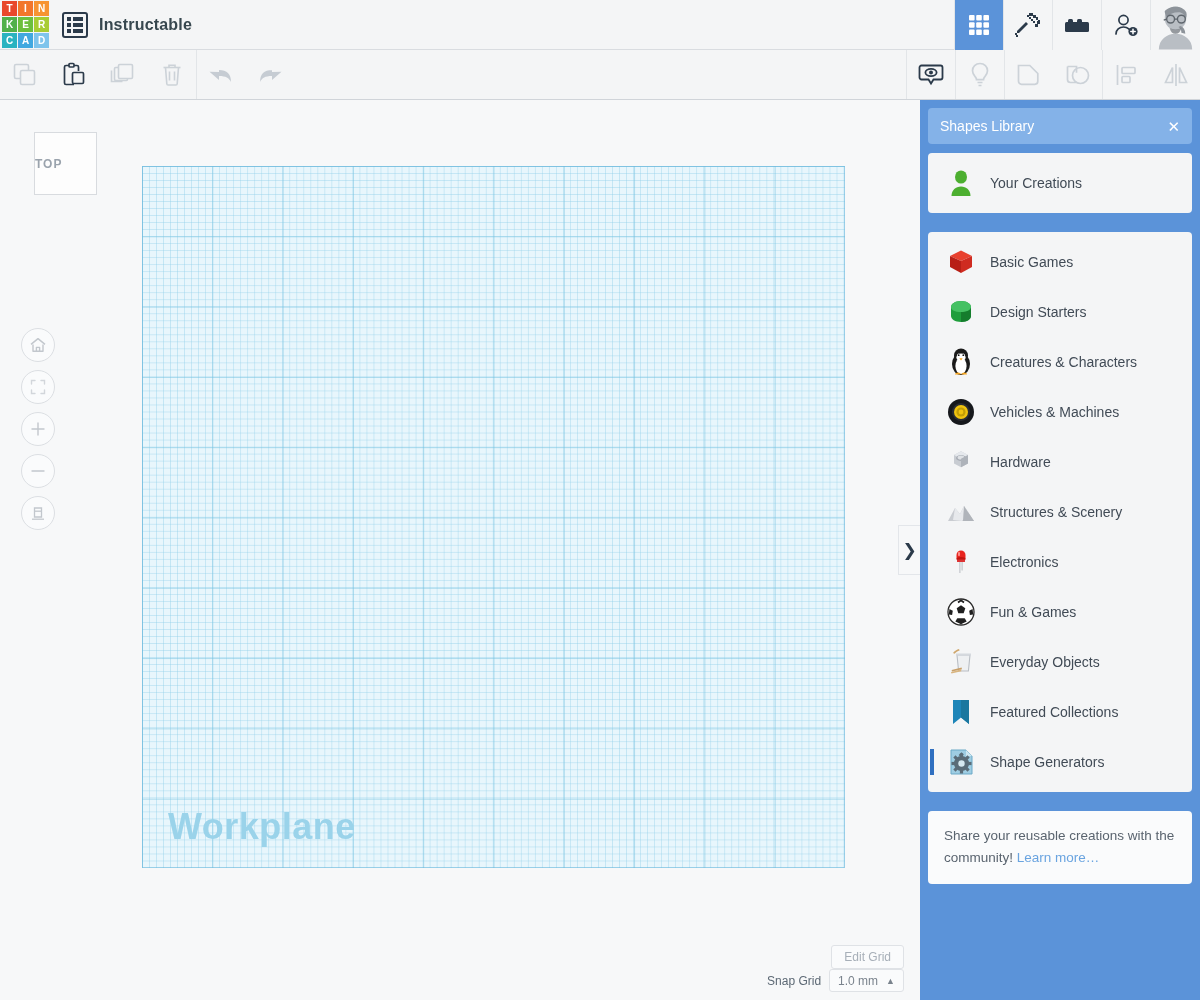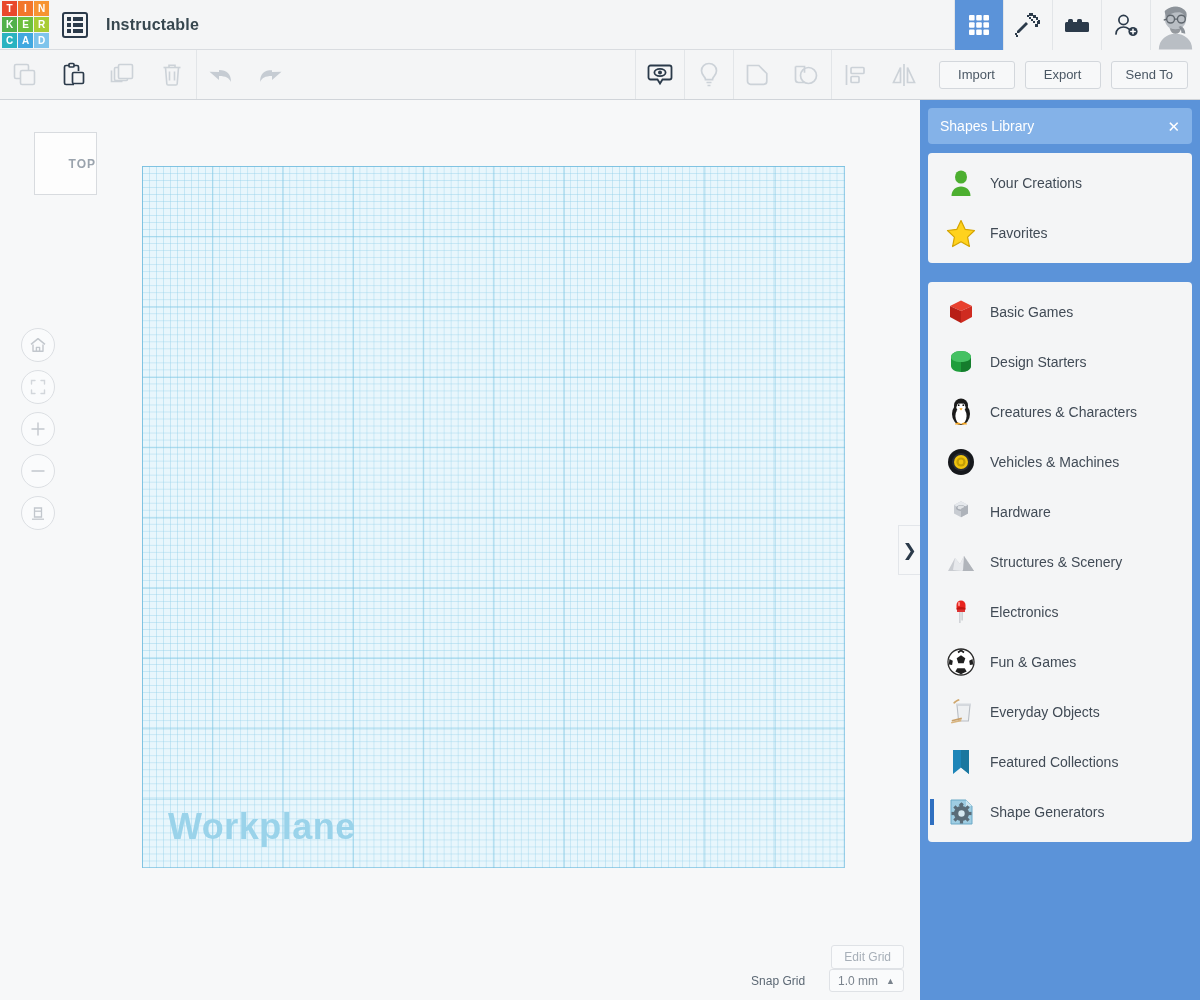--- a/index.html
+++ b/index.html
@@ -28,21 +28,21 @@
   }
   .menu-icon {
     width: 26px; height: 26px; margin-left: 16px; border: 2px solid #2b3a4a;
     border-radius: 3px; display: flex; flex-direction: column;
     justify-content: center; gap: 2px; padding: 3px 3px;
   }
   .menu-icon i { display: flex; align-items: center; gap: 2px; height: 4px; }
   .menu-icon i::before { content: ""; width: 4px; height: 4px; background: #2b3a4a; }
   .menu-icon i::after { content: ""; flex: 1; height: 4px; background: #2b3a4a; }
   .doc-title {
-    margin-left: 18px; font-size: 16px; font-weight: bold; color: #37474f;
+    margin-left: 11px; font-size: 16px; font-weight: bold; color: #37474f;
     letter-spacing: .2px;
   }
   .top-right { margin-left: auto; display: flex; height: 50px; align-items: stretch; }
   .tr-btn {
     width: 49px; display: flex; align-items: center; justify-content: center;
     border-left: 1px solid #e2e5e8; background: #f4f5f6;
   }
   .tr-btn.active { background: #5b93d9; }
   .avatar-btn { width: 50px; padding: 0; border-left: 1px solid #e2e5e8; overflow: hidden; }
 
@@ -64,21 +64,21 @@
   .btn-group { display: flex; align-items: center; margin-right: 12px; }
 
   
   .canvas {
     position: absolute; left: 0; top: 100px; width: 920px; height: 900px;
     background: #f7f8f9;
   }
   .viewcube {
     position: absolute; left: 34px; top: 32px; width: 63px; height: 63px;
     background: #fdfdfd; border: 1px solid #d8dbdf;
-    display: flex; align-items: center; justify-content: flex-end;
+    display: flex; align-items: center; justify-content: flex-start;
     font-size: 12px; font-weight: bold; color: #9aa3ad; letter-spacing: 1px;
   }
   .navcol { position: absolute; left: 21px; top: 228px; }
   .navbtn {
     width: 34px; height: 34px; border: 1px solid #dcdfe3; border-radius: 50%;
     background: #fafbfc; margin-bottom: 8px;
     display: flex; align-items: center; justify-content: center;
   }
 
   .plane {
@@ -97,21 +97,21 @@
     font-size: 36px; font-weight: bold; color: #9ad3ea; letter-spacing: .5px;
   }
   .gridctl {
     position: absolute; right: 16px; bottom: 8px; text-align: right;
   }
   .editgrid {
     display: inline-flex; align-items: center; justify-content: center;
     height: 24px; padding: 0 12px; border: 1px solid #dfe2e6; border-radius: 3px;
     background: #fafbfc; color: #a7afb8; font-size: 12px; 
   }
-  .snaprow { display: flex; align-items: center; justify-content: flex-end; gap: 24px; margin-left: 44px; }
+  .snaprow { display: flex; align-items: center; justify-content: flex-end; gap: 8px; margin-left: 44px; }
   .snaplabel { font-size: 12px; color: #5c6874; }
   .snapsel {
     height: 23px; padding: 0 8px; border: 1px solid #dfe2e6; border-radius: 3px;
     background: #fafbfc; color: #7a838d; font-size: 12px;
     display: flex; align-items: center; gap: 8px;
   }
 
   
   .panel {
     position: absolute; left: 920px; top: 100px; width: 280px; height: 900px;
@@ -344,25 +344,20 @@
     <div class="tb">
       <svg width="28" height="26" viewBox="0 0 28 26">
           <g fill="none" stroke="#ccd2d8" stroke-width="1.7">
         <path d="M14 2v22"></path>
             <path d="M10.5 5.5v15h-7z"></path>
             <path d="M17.5 5.5v15h7z"></path>
       </g>
         </svg>
     </div>
 
-    <div class="btn-group">
-      <div class="txtbtn">Import</div>
-      <div class="txtbtn">Export</div>
-      <div class="txtbtn">Send To</div>
-    </div>
   </div>
 
   <div class="canvas">
 
     <div class="viewcube">
       <span>TOP</span>
     </div>
 
     <div class="navcol">
       <div class="navbtn">
@@ -432,28 +427,20 @@
 
     <div class="card">
       <div class="row">
         <span class="ic">
           <svg width="26" height="28" viewBox="0 0 26 28">
             <ellipse cx="13" cy="8" rx="6" ry="6.6" fill="#4caf30"></ellipse>
             <path d="M3.5 27c0-6 4.2-9.6 9.5-9.6s9.5 3.6 9.5 9.6z" fill="#4caf30"></path>
           </svg>
         </span>
         <span class="lbl">Your Creations</span>
-      </div>
-      <div class="row">
-        <span class="ic">
-          <svg width="30" height="29" viewBox="0 0 30 29">
-            <path d="M15 1.5l4.1 8.8 9.4 1.2-6.9 6.6 1.8 9.4-8.4-4.7-8.4 4.7 1.8-9.4L1.5 11.5l9.4-1.2z" fill="#ffd21e" stroke="#d4a400" stroke-width="1.2" stroke-linejoin="round"></path>
-          </svg>
-        </span>
-        <span class="lbl">Favorites</span>
       </div>
     </div>
 
     <div class="card" id="catlist">
         <div class="row">
           <span class="ic">
             <svg width="30" height="30" viewBox="0 0 30 30">
               <path d="M4 9l11-5.5L26 9l-11 5z" fill="#e8402e"></path>
               <path d="M4 9v11l11 6V14z" fill="#b81f16"></path>
               <path d="M26 9v11l-11 6V14z" fill="#cf2b20"></path>
@@ -588,14 +575,17 @@
                   <rect x="6" y="-1.6" width="4" height="3.2" transform="rotate(45)"></rect>
                 </g>
                 <circle r="3.2" fill="#d6e8f0"></circle>
               </g>
             </svg>
           </span>
           <span class="lbl">Shape Generators</span>
         </div>
       </div>
 
+    <div class="share">
+      <span>Share your reusable creations with the community! </span><a href="#">Learn more…</a>
+    </div>
   </div>
 </div>
 
 </body></html>

